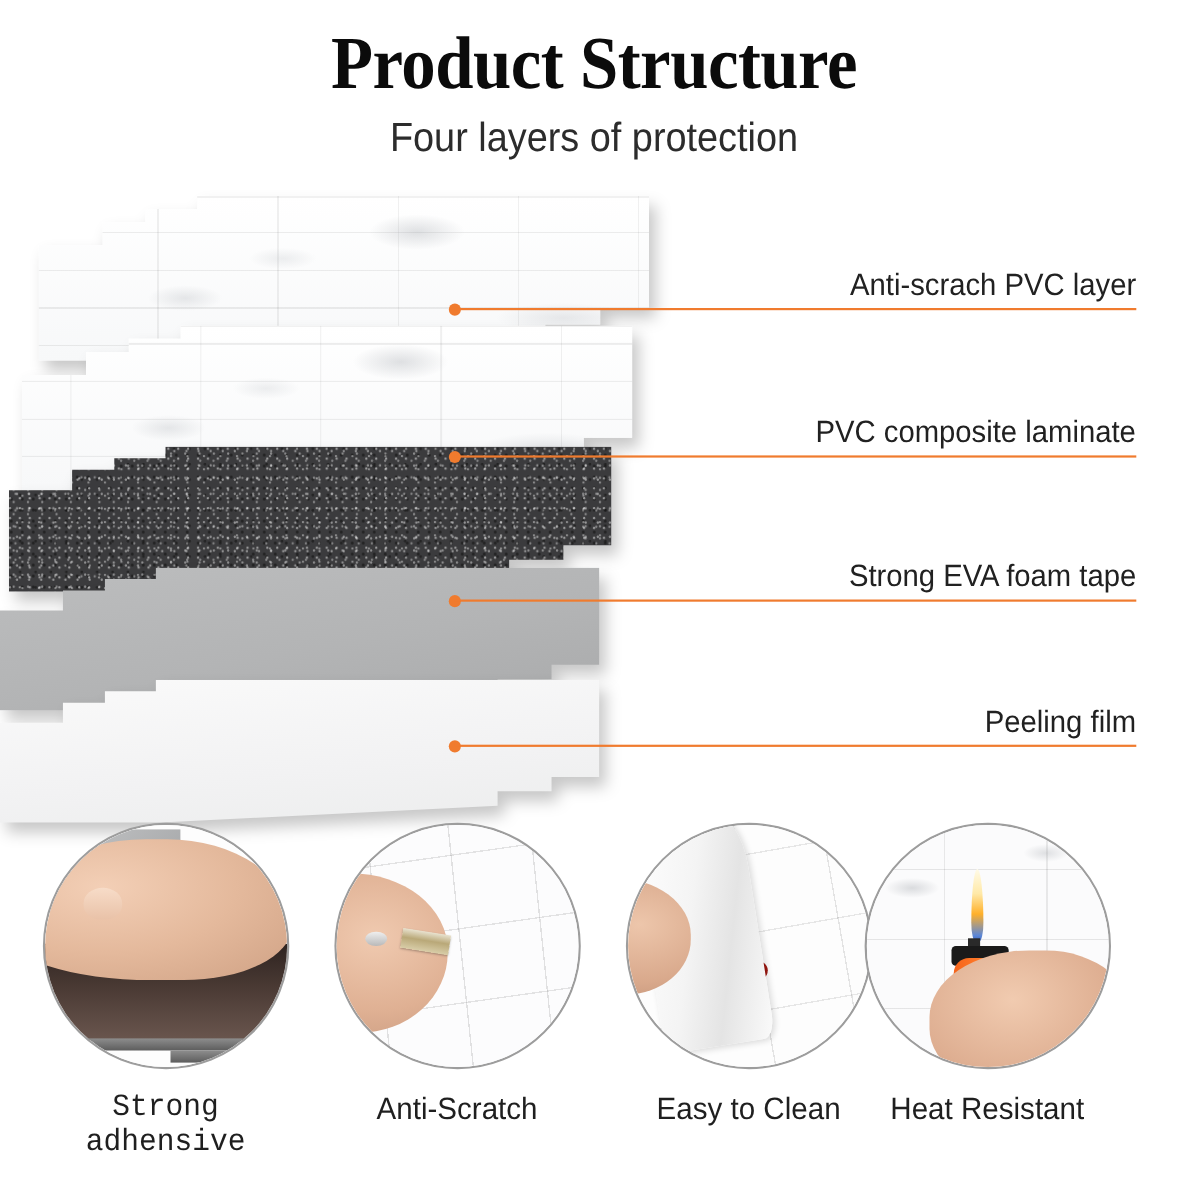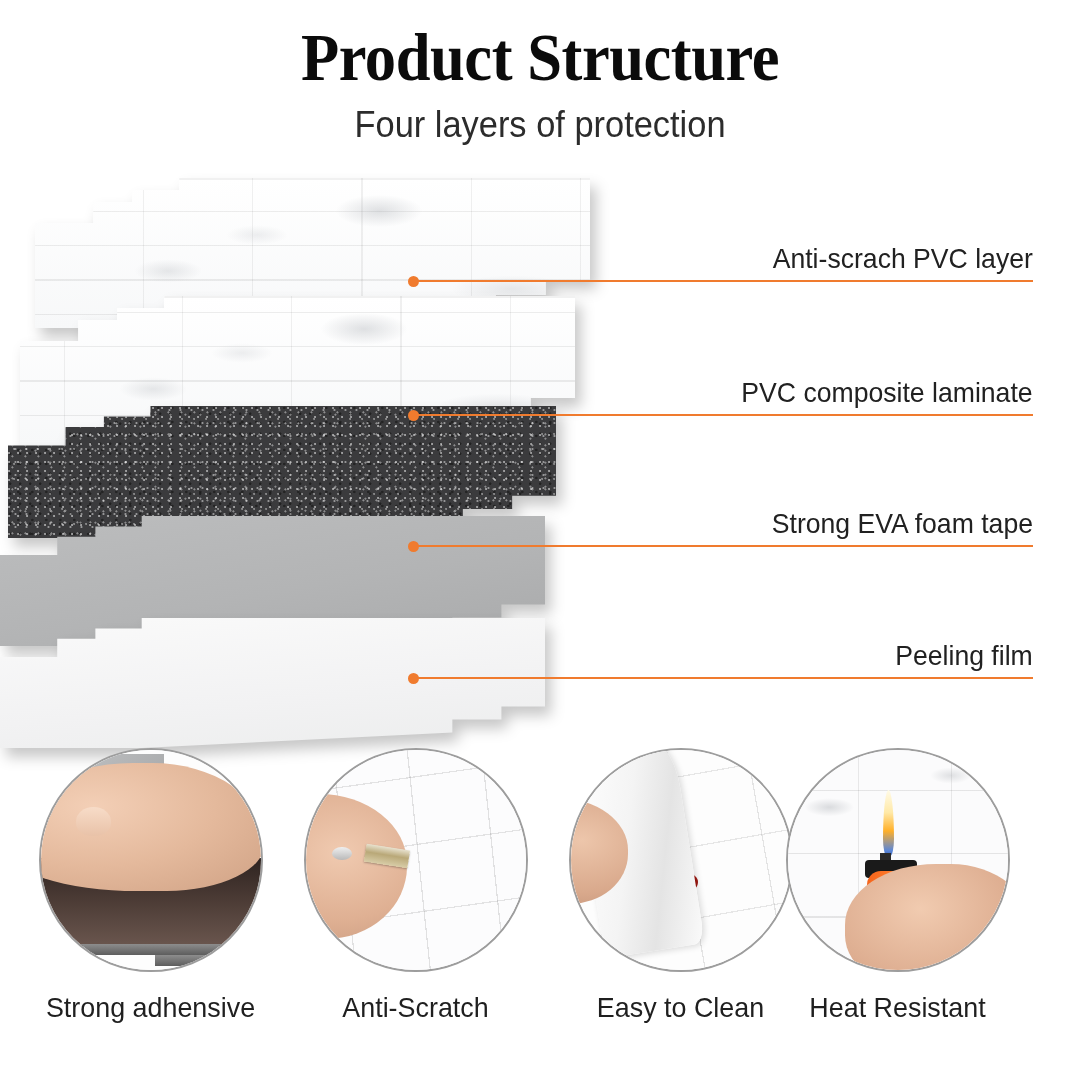--- a/index.html
+++ b/index.html
@@ -231,21 +231,21 @@
   </div>
 
   <div class="callout" style="left:408px; top:678px; width:625px;">
     <span class="dot"></span>
     <span class="rule" style="width:620px;"></span>
     <span class="lbl">Peeling film</span>
   </div>
 
   <div id="features">
 
-    <div class="feature" style="left:27px;">
+    <div class="feature" style="left:27px;font-family:Liberation Mono, monospace;">
       <div class="photo">
         <div class="p1-bg"></div>
         <div class="p1-grey"></div>
         <div class="p1-dark"></div>
         <div class="p1-strip"></div>
         <div class="p1-strip2"></div>
         <div class="p1-hand"></div>
         <div class="p1-nail"></div>
       </div>
       <div class="fcap">Strong adhensive</div>

